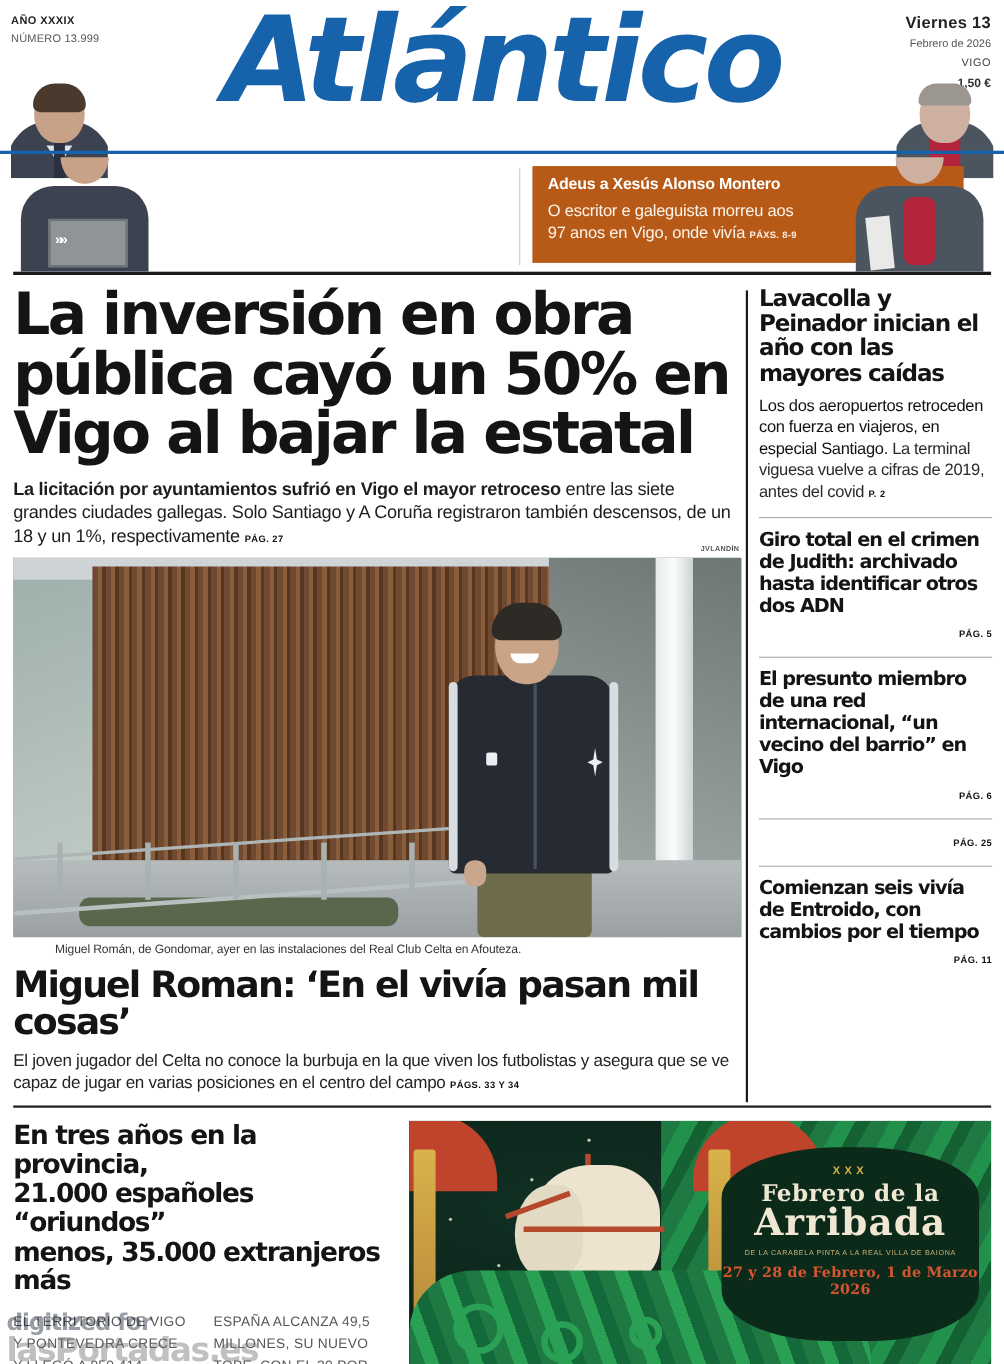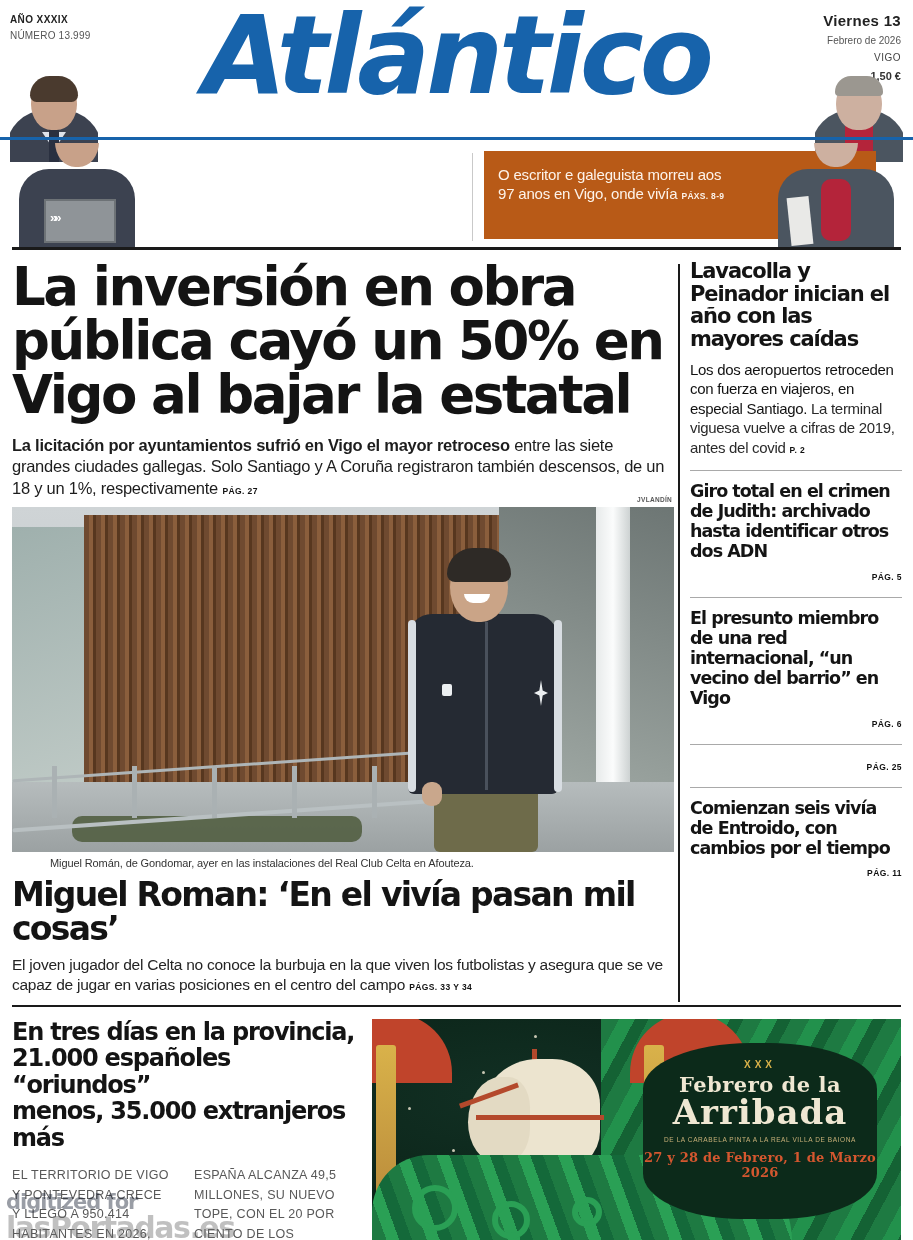--- a/index.html
+++ b/index.html
@@ -164,21 +164,21 @@
   .sh-sail { position:absolute; left:58px; top:6px; width:118px; height:112px; background:#ece4cf; border-radius:54% 46% 40% 60%; }
   .sh-sail2 { position:absolute; left:44px; top:24px; width:62px; height:86px; background:#e3dac3; border-radius:60% 40% 46% 54%; }
   .sh-mast { position:absolute; left:108px; top:-4px; width:5px; height:150px; background:#b4492c; }
   .sh-yard { position:absolute; left:52px; top:62px; width:128px; height:5px; background:#b4492c; }
   .sh-yard2 { position:absolute; left:34px; top:40px; width:62px; height:5px; background:#b4492c; transform:rotate(-20deg); }
   .sh-hull { position:absolute; left:16px; bottom:8px; width:186px; height:54px; background:#d4572f;
     border-radius:6px 40px 60px 14px; border-bottom:5px solid #9e3a1d; }
   .sh-deck { position:absolute; left:24px; bottom:48px; width:110px; height:16px; background:#d4572f; border-top:4px solid #b4492c; }
   .sh-lines { position:absolute; left:24px; bottom:16px; width:160px; height:30px;
     background:repeating-linear-gradient(0deg,transparent 0 8px,#b4492c 8px 10px); opacity:.8; }
-  .po-plaque { position:absolute; right:24px; top:24px; width:234px; height:176px; background:#0c2a1a; border-radius:46% 46% 42% 42%/26% 26% 26% 26%; }
+  .po-plaque { position:absolute; right:11px; top:24px; width:234px; height:176px; background:#0c2a1a; border-radius:46% 46% 42% 42%/26% 26% 26% 26%; }
   .pl-xxx { text-align:center; color:#d9b24a; font-size:10px; letter-spacing:4px; margin-top:16px; font-weight:bold; }
   .pl-fiesta { text-align:center; color:#efe7d2; font-family:"DejaVu Serif", serif; font-weight:bold; font-size:21px; margin-top:2px; letter-spacing:.5px; }
   .pl-arribada { text-align:center; color:#efe7d2; font-family:"DejaVu Serif", serif; font-weight:bold; font-size:34px; line-height:1; margin-top:-2px; letter-spacing:1px; }
   .pl-sub { text-align:center; color:#c7b078; font-size:6.5px; letter-spacing:.6px; margin-top:7px; }
   .pl-dates { text-align:center; color:#d4572f; font-family:"DejaVu Serif", serif; font-weight:bold; font-size:13px; margin-top:7px; letter-spacing:.2px; }
 
   .watermark { position:absolute; left:6px; bottom:10px; width:290px; pointer-events:none; opacity:.42; }
   .wm1 { font-family:"DejaVu Sans", sans-serif; font-weight:bold; font-size:21px; color:#0f172a; letter-spacing:-1px; }
   .wm2 { font-family:"DejaVu Sans", sans-serif; font-weight:bold; font-size:30px; color:#6b6b6b; letter-spacing:-1.5px; margin-top:-4px; }
 </style>
@@ -224,20 +224,21 @@
     <div class="bp-body"></div>
       <div class="bp-head"></div>
     <div class="bp-box"></div>
       <div class="bp-chev">»»</div>
   </div>
 
 
   <div class="div-vert" style="left:472px;"></div>
 
   <div class="banner banner-orange">
+    <div class="bk">Adeus a Xesús Alonso Montero</div>
     <div class="bt">
       <span>O escritor e galeguista morreu aos</span><br>
       <span>97 anos en Vigo, onde vivía</span>
       <span class="pg">PÁXS. 8-9</span>
     </div>
   </div>
 
   <div class="ban-photo r b2">
     <div class="bp-body"></div>
       <div class="bp-scarf"></div>
@@ -330,21 +331,21 @@
     <div class="brief-pg"><span class="pgref">PÁG. 11</span></div>
   </div>
 </div>
 
 <div style="height:2px;background:#1a1a1a;margin:0 12px;"></div>
 
 <div class="bottom" style="height:236px;">
 
   <div class="bot-left">
     <div class="bot-hl">
-      <div>En tres días en la provincia,</div>
+      <div>En tres años en la provincia,</div>
       <div>21.000 españoles “oriundos”</div>
       <div>menos, 35.000 extranjeros más</div>
     </div>
     <div class="bot-cols">
       <div class="bot-col">EL TERRITORIO DE VIGO Y PONTEVEDRA CRECE Y LLEGÓ A 950.414 HABITANTES EN 2026, CERCA DEL MÁXIMO HISTÓRICO DE 2012</div>
       <div class="bot-col">
         <span>ESPAÑA ALCANZA 49,5 MILLONES, SU NUEVO TOPE, CON EL 20 POR CIENTO DE LOS RESIDENTES NACIDOS FUERA</span>
         
       </div>
     </div>

